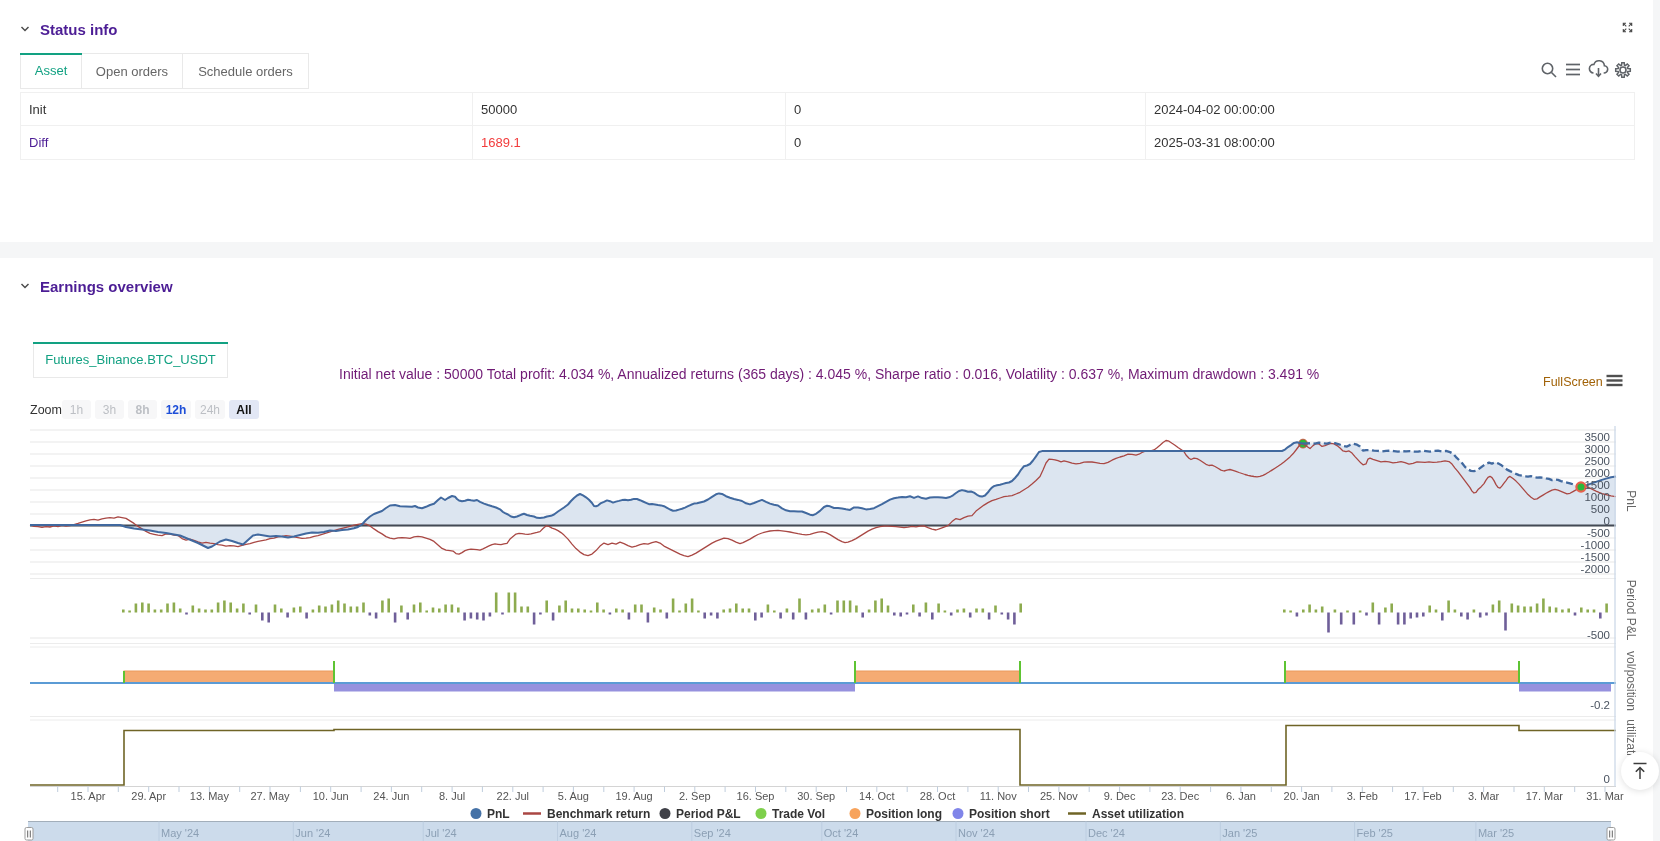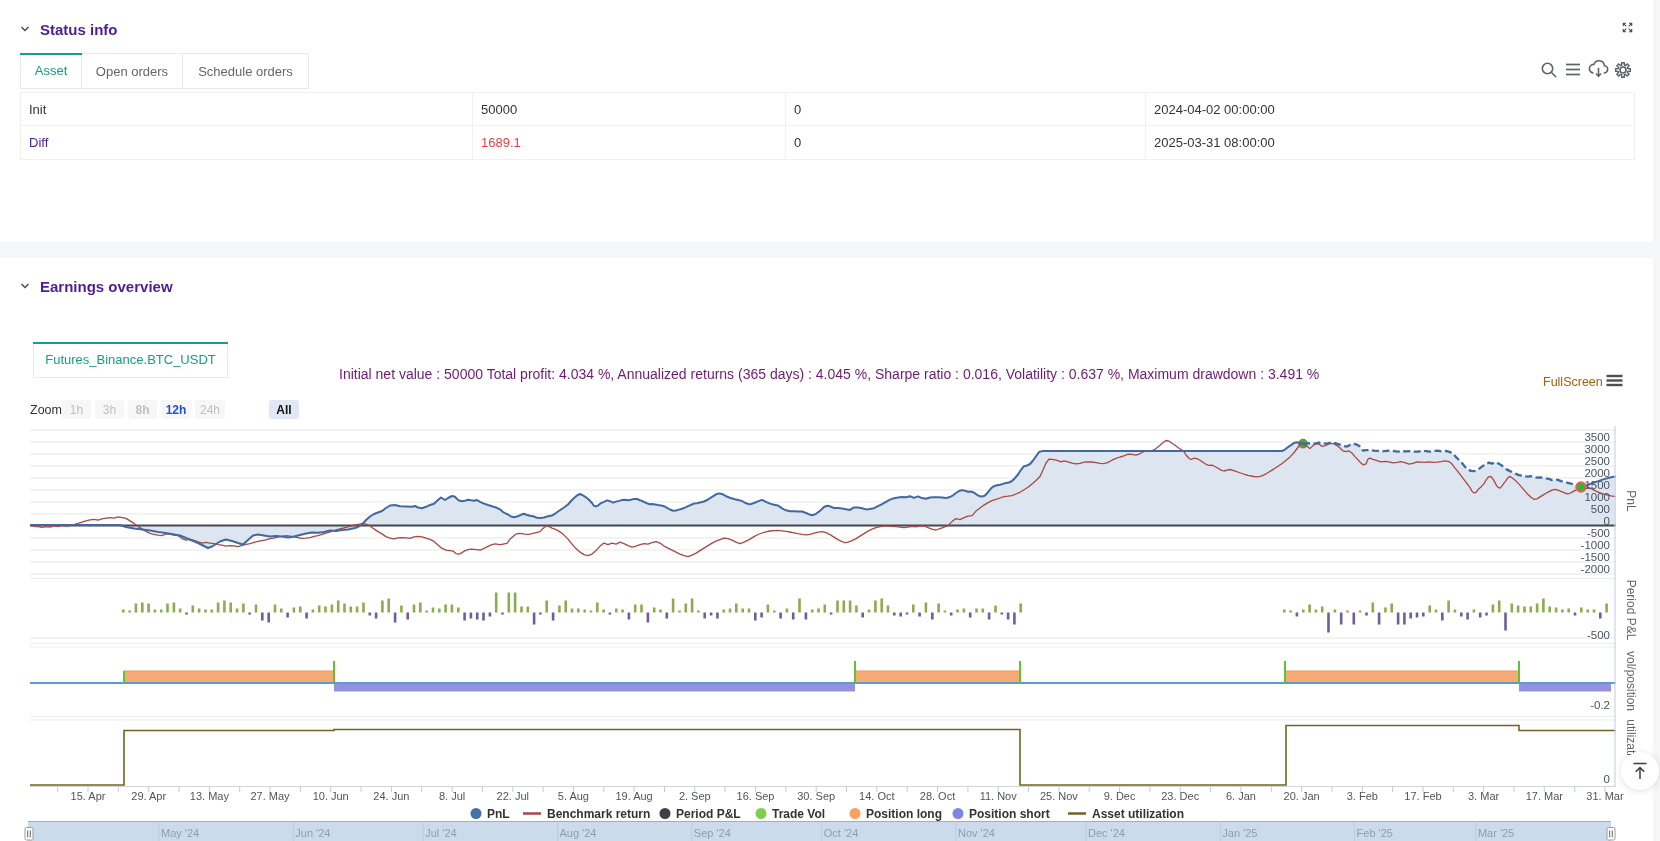--- a/index.html
+++ b/index.html
@@ -100,21 +100,21 @@
     </g>
 </svg>
 
 <div class="abs" style="left:30px; top:403px; font-size:12.5px; color:#333;">Zoom</div>
 <div class="abs" style="left:62px; top:400px; display:flex; gap:4px; font-size:12px;">
   <div style="width:29px;height:19px;background:#f7f7f8;color:#bcbfc4;border-radius:3px;display:flex;align-items:center;justify-content:center;">1h</div>
   <div style="width:29px;height:19px;background:#f7f7f8;color:#bcbfc4;border-radius:3px;display:flex;align-items:center;justify-content:center;">3h</div>
   <div style="width:29px;height:19px;background:#f7f7f8;color:#bcbfc4;border-radius:3px;display:flex;align-items:center;justify-content:center;font-weight:bold;">8h</div>
   <div style="width:30px;height:19px;background:#f7f7f8;color:#1d4ed8;border-radius:3px;display:flex;align-items:center;justify-content:center;font-weight:bold;">12h</div>
   <div style="width:30px;height:19px;background:#f7f7f8;color:#bcbfc4;border-radius:3px;display:flex;align-items:center;justify-content:center;">24h</div>
-  <div style="width:30px;height:19px;background:#e2e7f5;color:#111;font-weight:bold;border-radius:3px;display:flex;align-items:center;justify-content:center;margin-left:40px;">All</div>
+  <div style="width:30px;height:19px;background:#e2e7f5;color:#111;font-weight:bold;border-radius:3px;display:flex;align-items:center;justify-content:center;">All</div>
 </div>
 
 <svg class="abs" style="left:0; top:420px;" width="1653" height="421" viewBox="0 420 1653 421" font-family="Liberation Sans, sans-serif">
 <line x1="30" y1="430" x2="1616" y2="430" stroke="#e7e7e7" stroke-width="1"></line>
 <line x1="30" y1="442" x2="1616" y2="442" stroke="#e7e7e7" stroke-width="1"></line>
 <line x1="30" y1="454" x2="1616" y2="454" stroke="#e7e7e7" stroke-width="1"></line>
 <line x1="30" y1="466" x2="1616" y2="466" stroke="#e7e7e7" stroke-width="1"></line>
 <line x1="30" y1="478" x2="1616" y2="478" stroke="#e7e7e7" stroke-width="1"></line>
 <line x1="30" y1="490" x2="1616" y2="490" stroke="#e7e7e7" stroke-width="1"></line>
 <line x1="30" y1="502" x2="1616" y2="502" stroke="#e7e7e7" stroke-width="1"></line>

